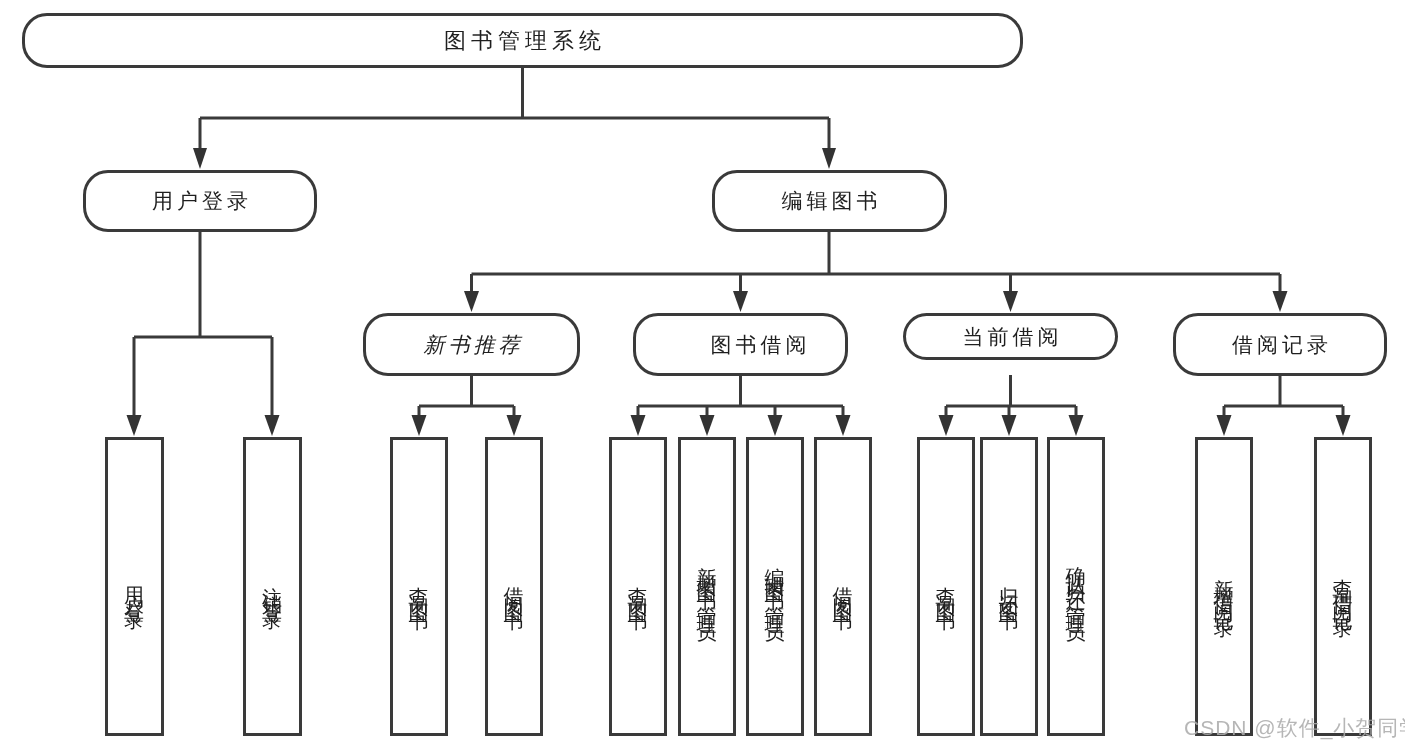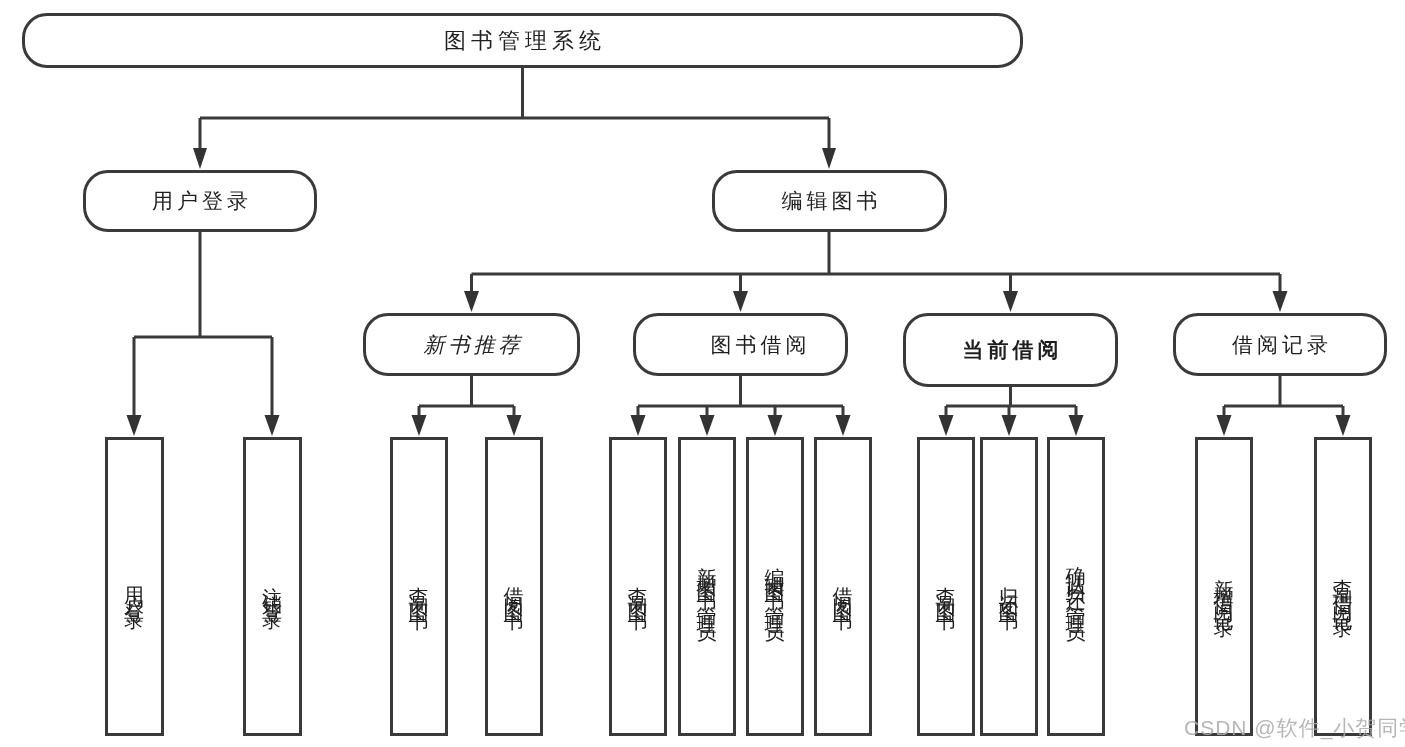--- a/index.html
+++ b/index.html
@@ -103,21 +103,21 @@
     </g>
   </svg>
 
   <div class="node h root-box" style="left:22px; top:13px; width:1001px; height:55px;">图书管理系统</div>
 
   <div class="node h" style="left:83px; top:170px; width:234px; height:62px;">用户登录</div>
   <div class="node h" style="left:712px; top:170px; width:235px; height:62px;">编辑图书</div>
 
   <div class="node h" style="left:363px; top:313px; width:217px; height:63px;font-style:italic;">新书推荐</div>
   <div class="node h" style="left:633px; top:313px; width:215px; height:63px;padding-left:36px;">图书借阅</div>
-  <div class="node h" style="left:903px; top:313px; width:215px; height:74px;font-weight:bold;">当前借阅</div>
+  <div class="node h" style="left:903px; top:313px; width:215px; height:47px;">当前借阅</div>
   <div class="node h" style="left:1173px; top:313px; width:214px; height:63px;">借阅记录</div>
 
   <div class="node v" style="left:105px; top:437px; width:59px; height:299px;">用户登录</div>
   <div class="node v" style="left:243px; top:437px; width:59px; height:299px;">注销登录</div>
 
   <div class="node v" style="left:390px; top:437px; width:58px; height:299px;">查询图书</div>
   <div class="node v" style="left:485px; top:437px; width:58px; height:299px;">借阅图书</div>
 
   <div class="node v" style="left:609px; top:437px; width:58px; height:299px;">查询图书</div>
   <div class="node v" style="left:678px; top:437px; width:58px; height:299px;">新增图书（管理员）</div>

